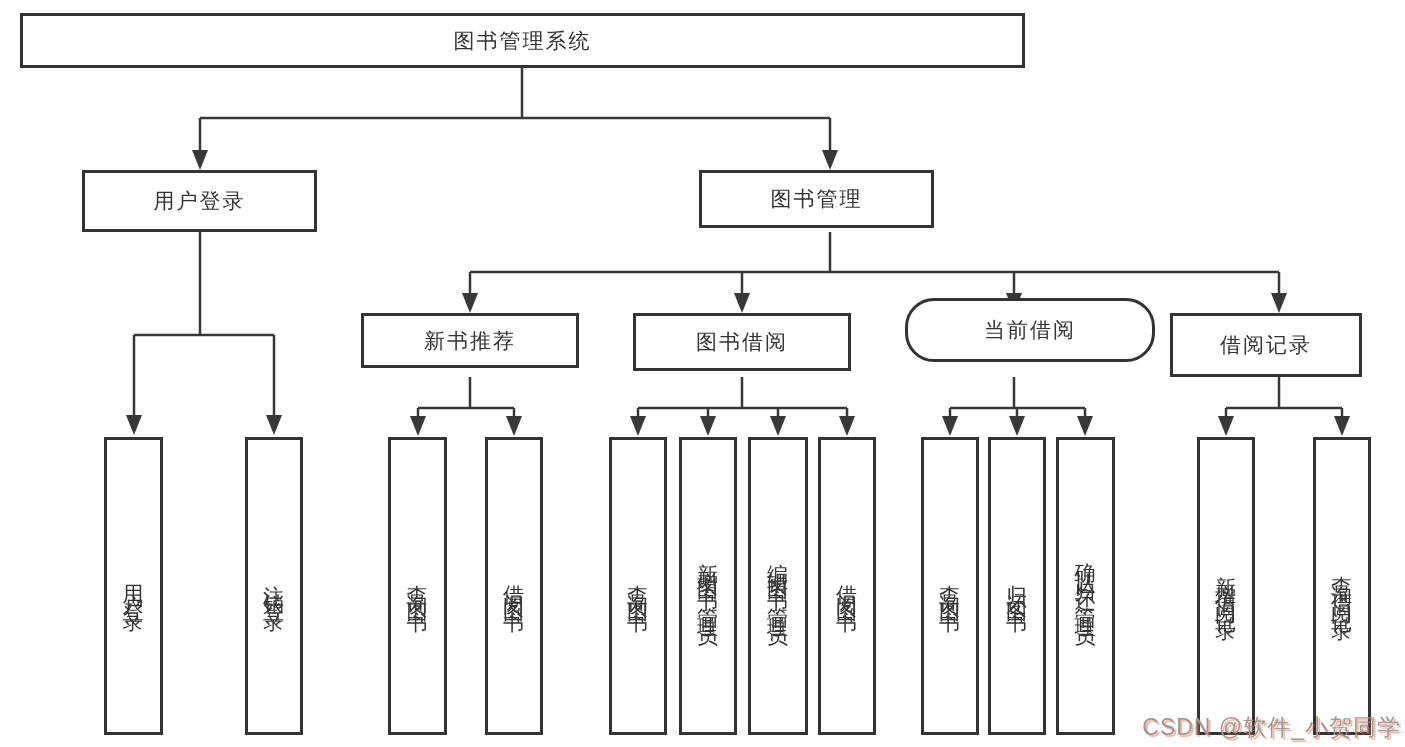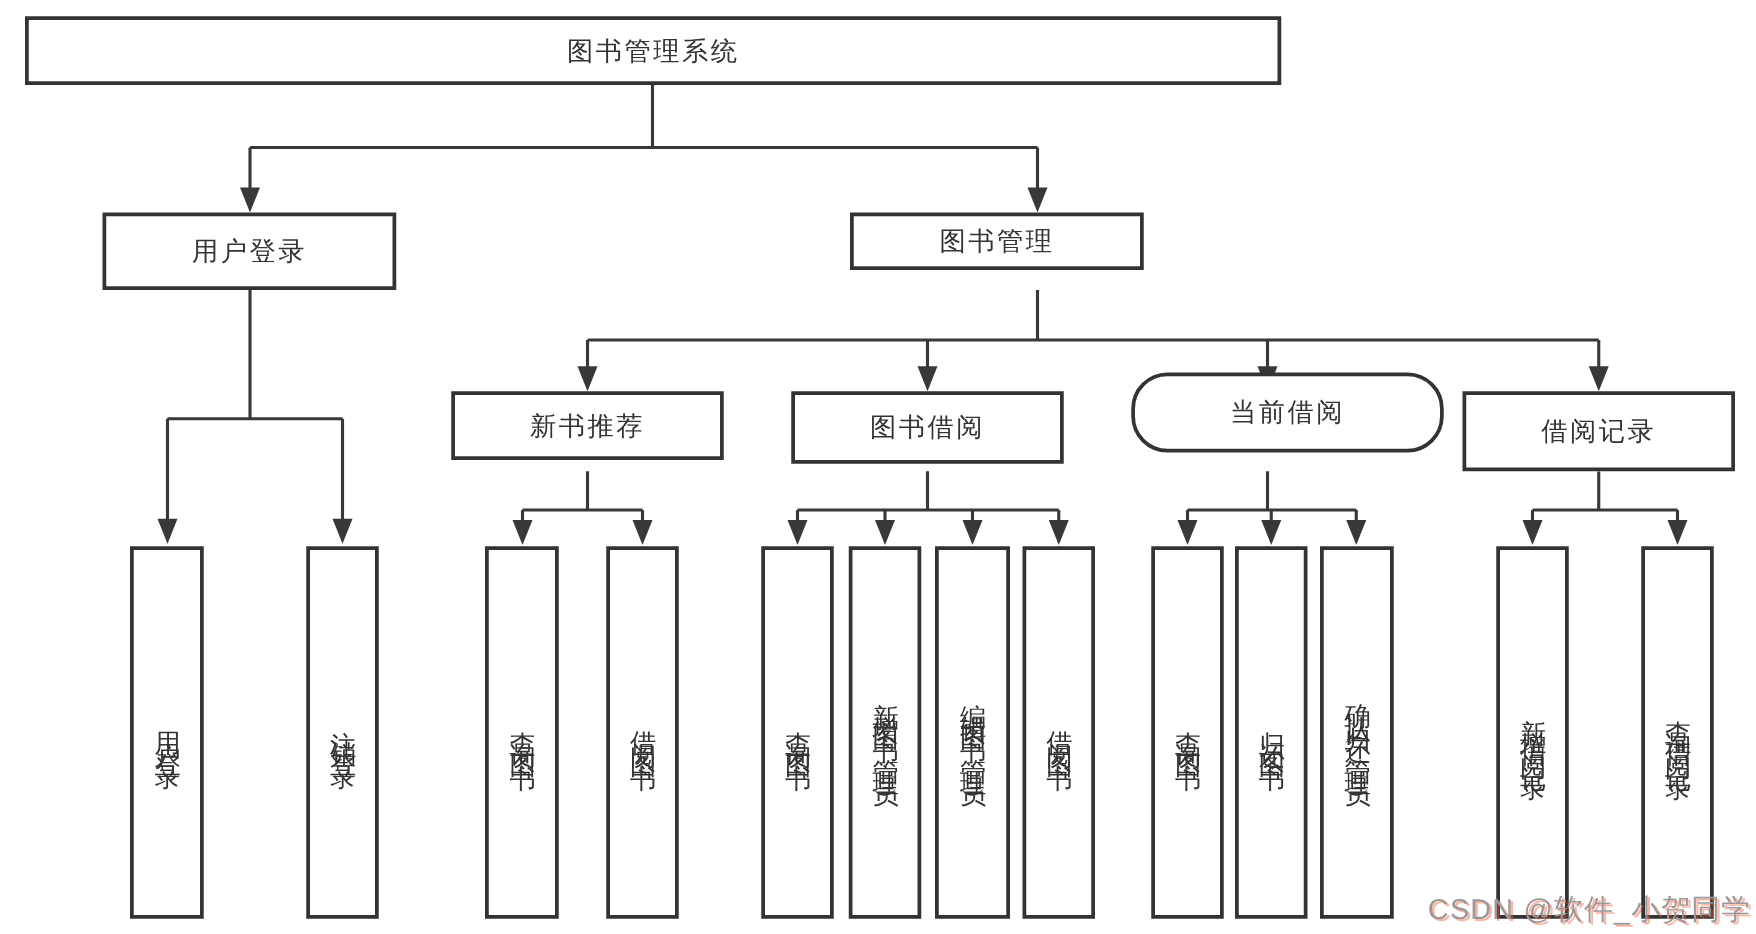--- a/index.html
+++ b/index.html
@@ -84,34 +84,34 @@
     </g>
   </svg>
 
   <div class="box" style="left:20px;top:13px;width:1005px;height:55px;">
     <span class="h-label">图书管理系统</span>
   </div>
 
   <div class="box" style="left:82px;top:170px;width:235px;height:62px;">
     <span class="h-label">用户登录</span>
   </div>
-  <div class="box" style="left:680px;top:170px;width:235px;height:46px;">
+  <div class="box" style="left:699px;top:170px;width:235px;height:58px;">
     <span class="h-label">图书管理</span>
   </div>
 
   <div class="box" style="left:361px;top:313px;width:218px;height:55px;">
     <span class="h-label">新书推荐</span>
   </div>
   <div class="box" style="left:633px;top:313px;width:218px;height:58px;">
     <span class="h-label">图书借阅</span>
   </div>
   <div class="box" style="left:905px;top:298px;width:250px;height:64px;border-radius:29px;">
     <span class="h-label">当前借阅</span>
   </div>
-  <div class="box" style="left:1170px;top:313px;width:218px;height:64px;font-family:Liberation Mono, monospace;">
+  <div class="box" style="left:1170px;top:313px;width:192px;height:64px;font-family:Liberation Mono, monospace;">
     <span class="h-label">借阅记录</span>
   </div>
 
   <div class="box leaf" style="left:104px;top:437px;width:59px;height:298px;">
     <span class="v-label">用户登录</span>
   </div>
   <div class="box leaf" style="left:245px;top:437px;width:58px;height:298px;">
     <span class="v-label">注销登录</span>
   </div>
 

